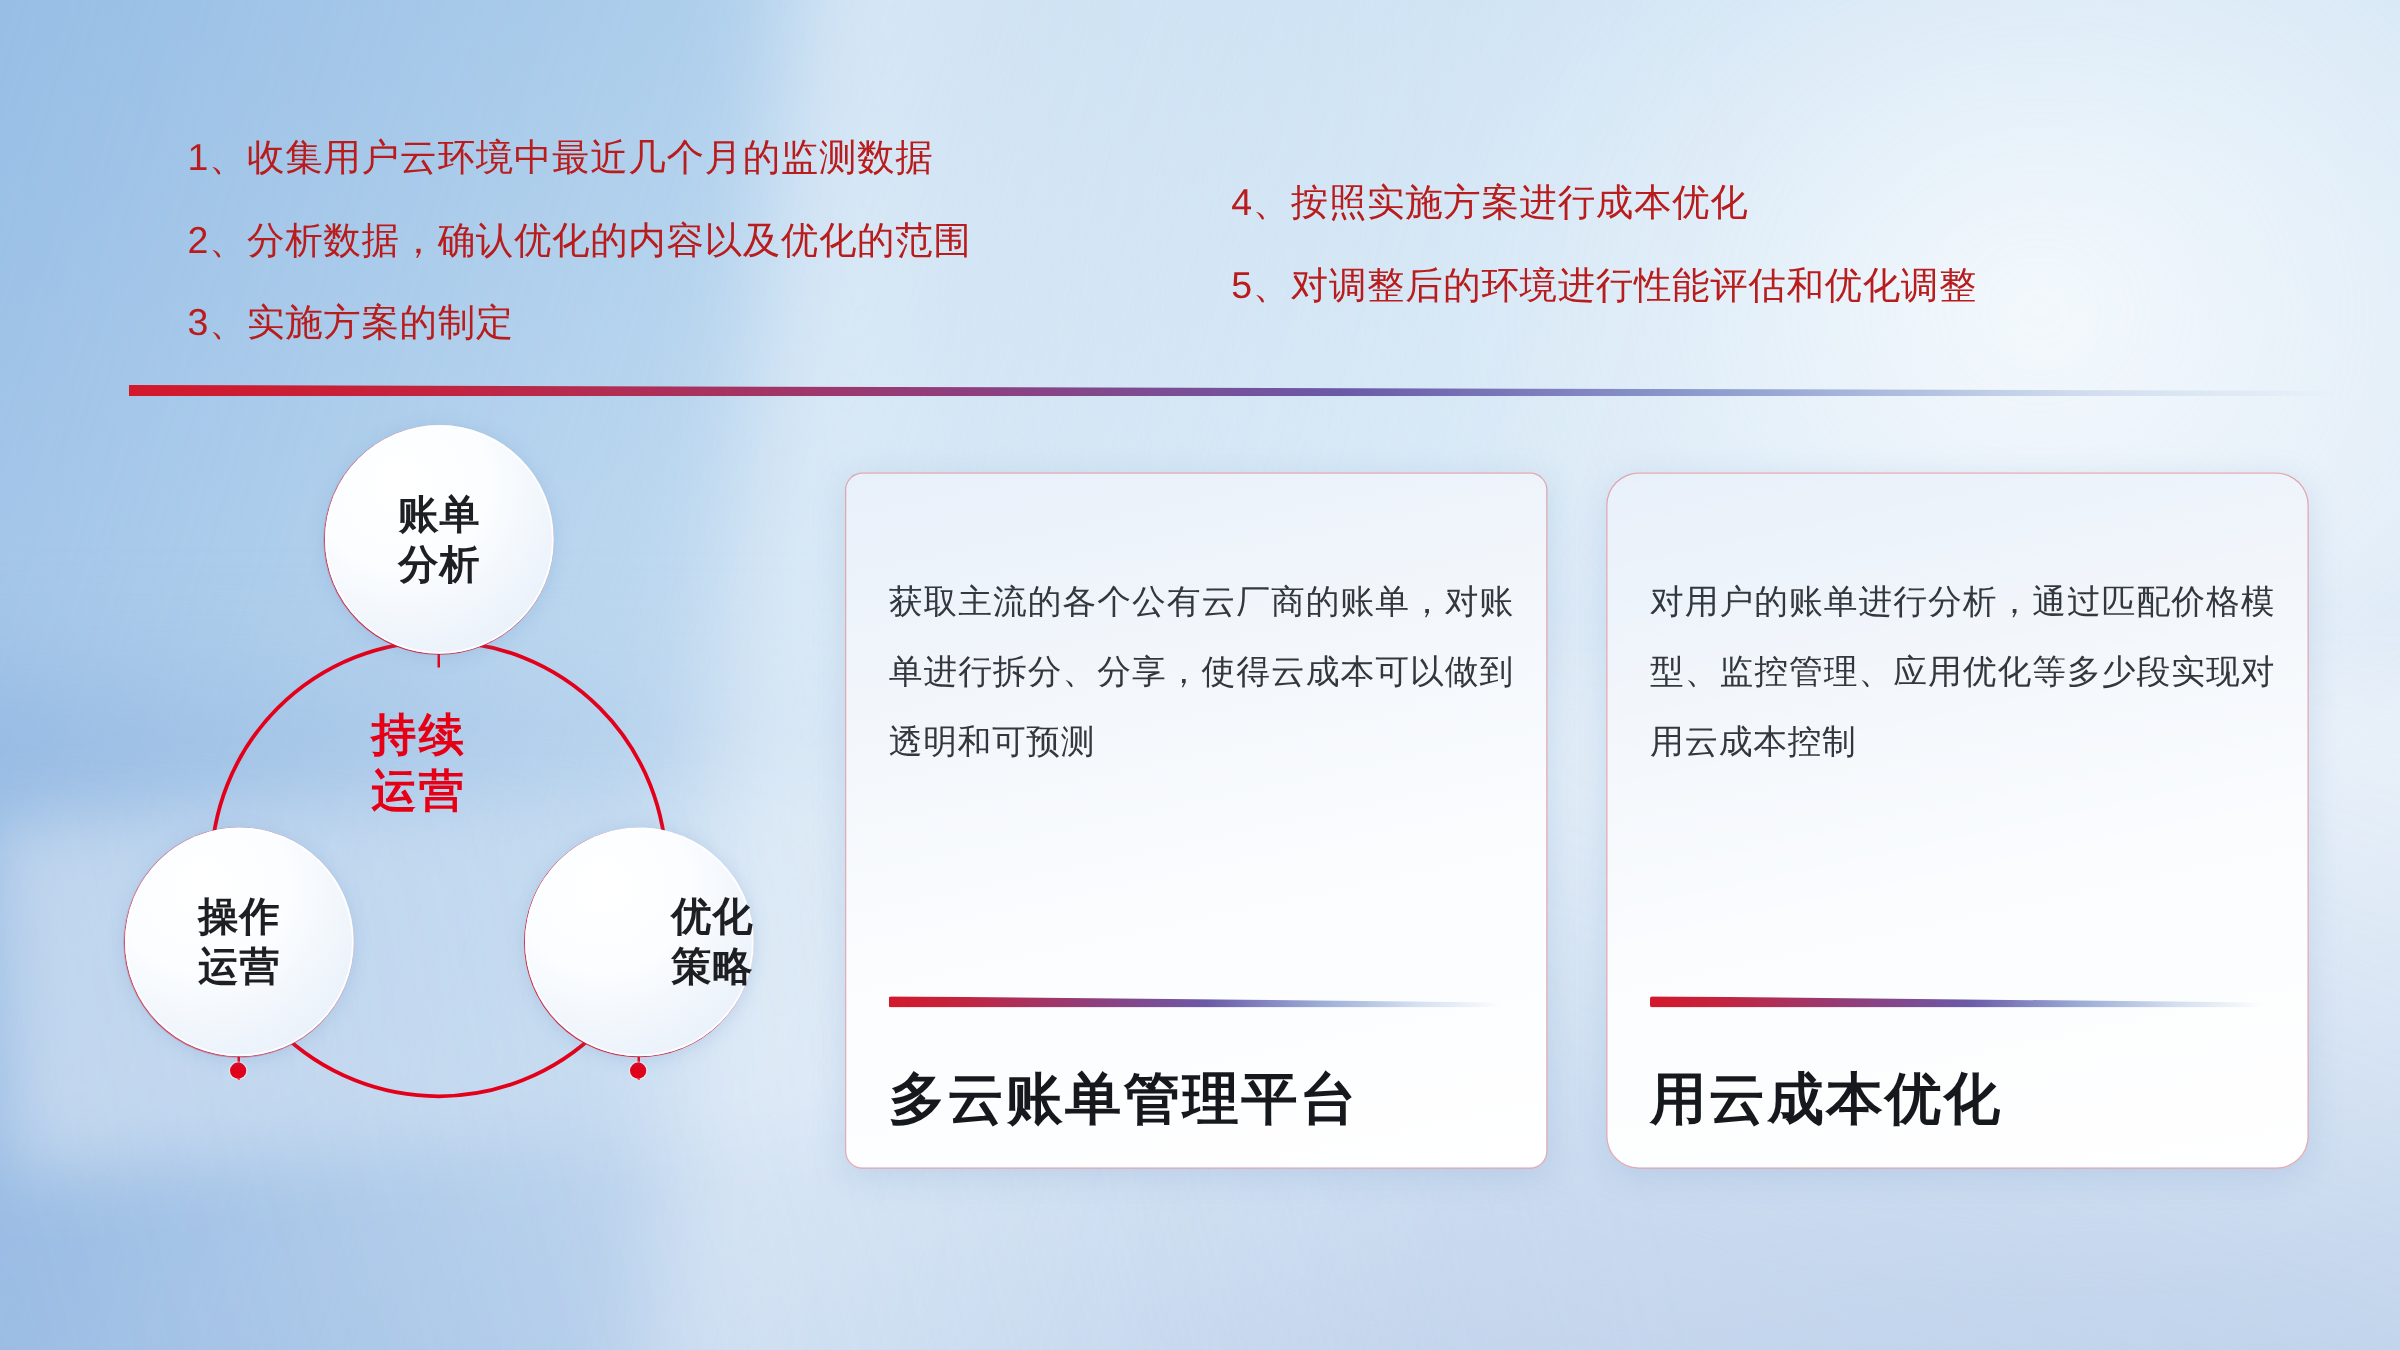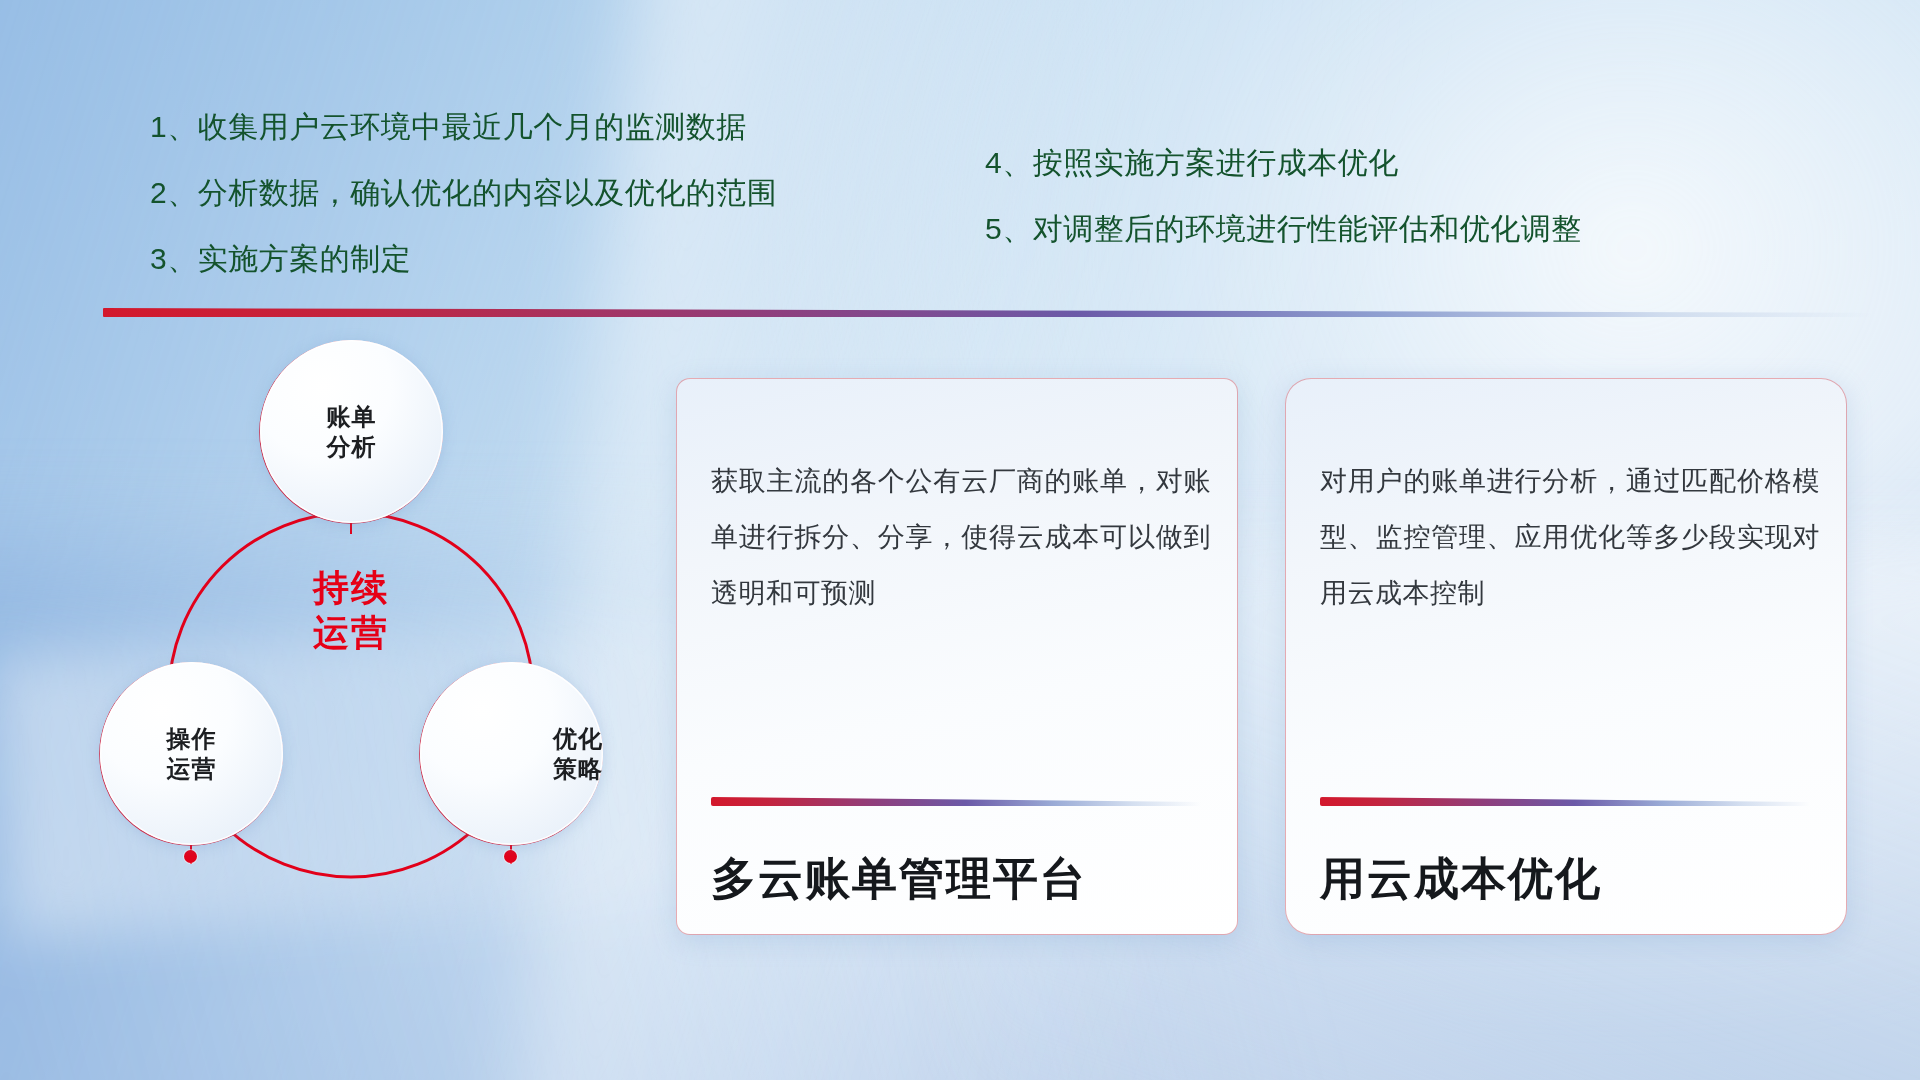--- a/index.html
+++ b/index.html
@@ -44,21 +44,21 @@
     background:linear-gradient(88deg,rgba(255,255,255,.40) 0%,rgba(255,255,255,.10) 60%,rgba(255,255,255,0) 100%);
     transform:rotate(-3deg);filter:blur(28px);
   }
 
   
   .lists{position:absolute;left:0;top:0;width:1920px;}
   .list-col{position:absolute;}
   .list-col.left{left:150px;top:112px;}
   .list-col.right{left:985px;top:148px;}
   .list-item{
-    color:#14532d;font-size:30px;line-height:1.0;
+    color:#b91c1c;font-size:30px;line-height:1.0;
     margin-bottom:36px;white-space:nowrap;letter-spacing:.5px;
     font-weight:400;
   }
 
   
   .main-divider{
     position:absolute;left:103px;top:308px;width:1770px;height:9px;
     background:linear-gradient(90deg,#d3182c 0%,#c3243f 14%,#8e3f7e 38%,#6b5aa8 55%,#8e9fd0 72%,#cfdcee 88%,rgba(255,255,255,0) 100%);
     clip-path:polygon(0 0,100% 52%,100% 100%,0 100%);
     border-radius:1px;
@@ -68,28 +68,28 @@
   .venn{position:absolute;left:95px;top:350px;width:560px;height:600px;}
   .venn svg{position:absolute;left:0;top:0;overflow:visible;}
   .bubble{
     position:absolute;border-radius:50%;
     background:
       radial-gradient(circle at 34% 26%,#ffffff 0%,#fbfdff 38%,#eef4fb 70%,#e2ecf7 100%);
     box-shadow:0 2px 14px rgba(110,150,200,.28), inset 0 0 0 1.5px rgba(255,255,255,.9);
     display:flex;align-items:center;justify-content:center;
   }
   .bubble .txt{
-    color:#1d1f22;font-weight:700;font-size:24px;line-height:1.22;
+    color:#1d1f22;font-weight:700;font-size:32px;line-height:1.22;
     text-align:center;letter-spacing:1px;
   }
   .b-top{left:165px;top:-10px;width:183px;height:183px;}
   .b-bl{left:5px;top:312px;width:183px;height:183px;}
   .b-br{left:325px;top:312px;width:183px;height:183px;justify-content:flex-end;}
   .center-label{
-    position:absolute;left:176px;top:215px;width:160px;text-align:center;
+    position:absolute;left:160px;top:215px;width:160px;text-align:center;
     color:#e60016;font-weight:800;font-size:36px;line-height:1.25;letter-spacing:2px;
   }
   .dot{position:absolute;width:13px;height:13px;border-radius:50%;background:#e2001a;
        box-shadow:0 0 0 1px rgba(255,255,255,.45);}
 
   
   .card{
     position:absolute;top:378px;width:560px;height:555px;
     border-radius:14px;
     border:1.6px solid rgba(214,120,130,.62);

